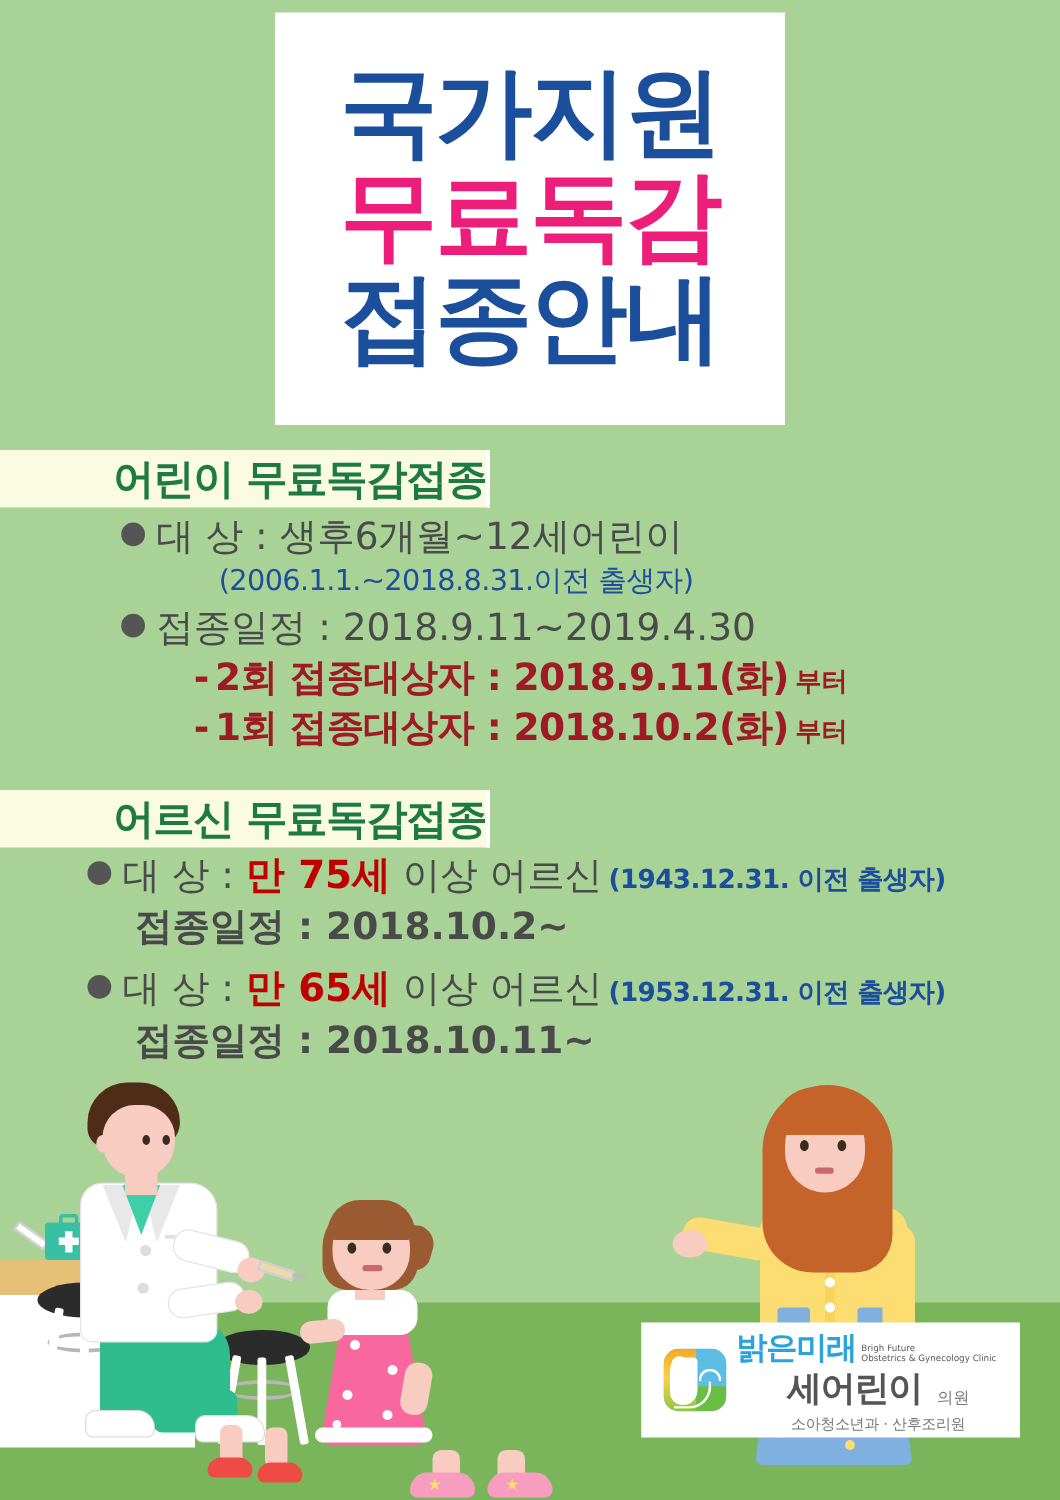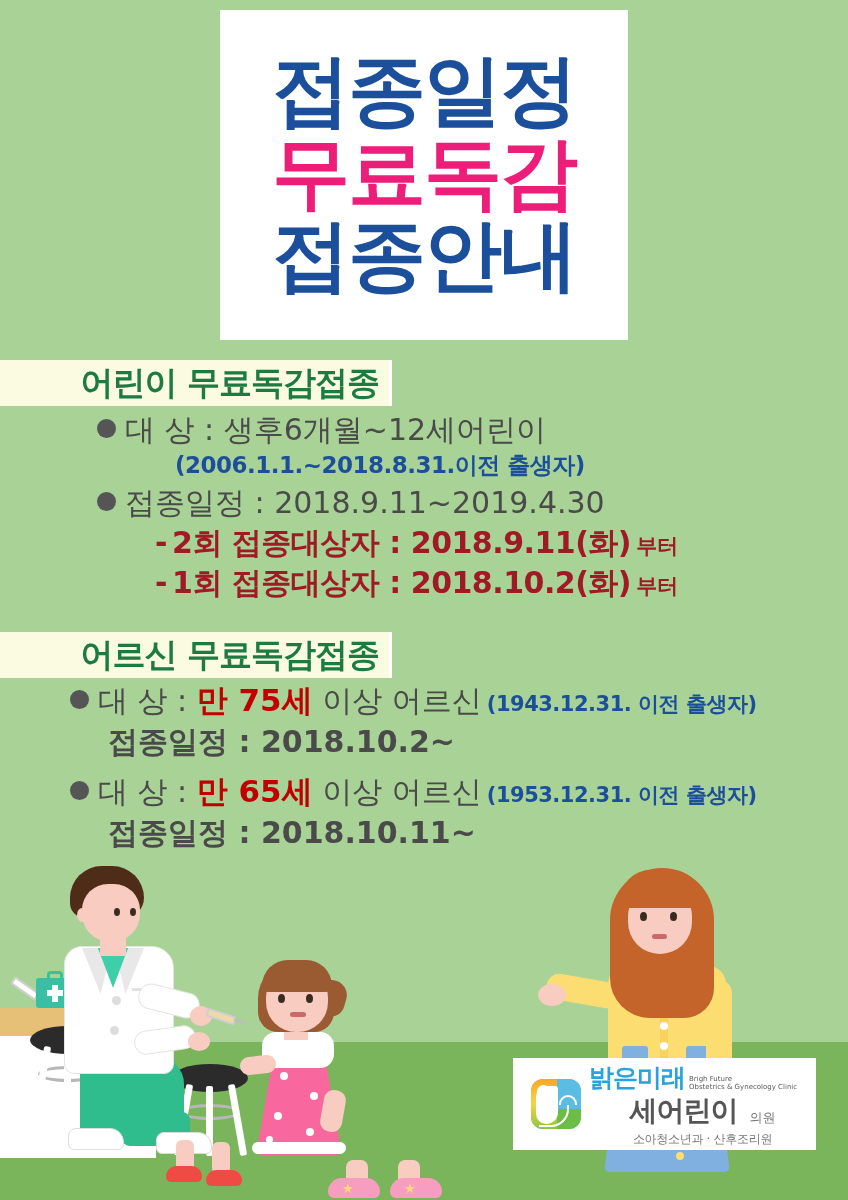--- a/index.html
+++ b/index.html
@@ -49,21 +49,20 @@
     position: absolute;
     left: 0;
     width: 392px;
     height: 46px;
     background: #fafbe0;
     border-right: 3px solid #ffffff;
     box-sizing: border-box;
     display: flex;
     align-items: center;
     justify-content: flex-end;
-    padding-right: 10px;
   }
   .section-band .band-text {
     font-size: 33px;
     font-weight: bold;
     color: #1d7a42;
     letter-spacing: -1px;
     white-space: nowrap;
   }
   #band-children { top: 360px; }
   #band-elderly  { top: 632px; }
@@ -87,21 +86,21 @@
   .bullet {
     display: inline-block;
     width: 19px;
     height: 19px;
     border-radius: 50%;
     background: #555555;
     vertical-align: 2px;
     margin-right: 9px;
   }
   .t-main   { font-size: 30px; color: #4a4a4a; }
-  .t-blue   { font-size: 23px; color: #1b4f9c; font-weight: bold; letter-spacing: -0.5px; }
+  .t-blue   { font-size: 23px; color: #1b4f9c; font-weight: normal; letter-spacing: -0.5px; }
   .t-red    { font-size: 30px; color: #9e1b25; font-weight: bold; letter-spacing: -0.5px; }
   .t-redsm  { font-size: 21px; color: #9e1b25; font-weight: bold; }
   .t-agered { font-size: 31px; color: #c00000; font-weight: bold; }
   .t-small-blue { font-size: 21px; color: #1b4f9c; font-weight: bold; letter-spacing: -0.5px; }
 
   .indent-sub   { padding-left: 78px; }
   .indent-dash  { padding-left: 58px; }
   .indent-sched { padding-left: 38px; font-weight: bold; }
   .gap-sm { height: 5px; }
   .gap-md { height: 14px; }
@@ -397,21 +396,21 @@
   .logo-row3 {
     text-align:center; font-size: 12px; color:#777777; margin-top:1px; letter-spacing:-0.3px;
   }
 </style>
 </head>
 <body>
 
 <div class="poster">
 
   <div class="title-box">
-    <div class="title-line blue">접종일정</div>
+    <div class="title-line blue">국가지원</div>
     <div class="title-line pink">무료독감</div>
     <div class="title-line blue">접종안내</div>
   </div>
 
   <div class="section-band" id="band-children">
     <span class="band-text">어린이 무료독감접종</span>
   </div>
 
   <div class="body-block" id="children-body">
     <span class="line">

